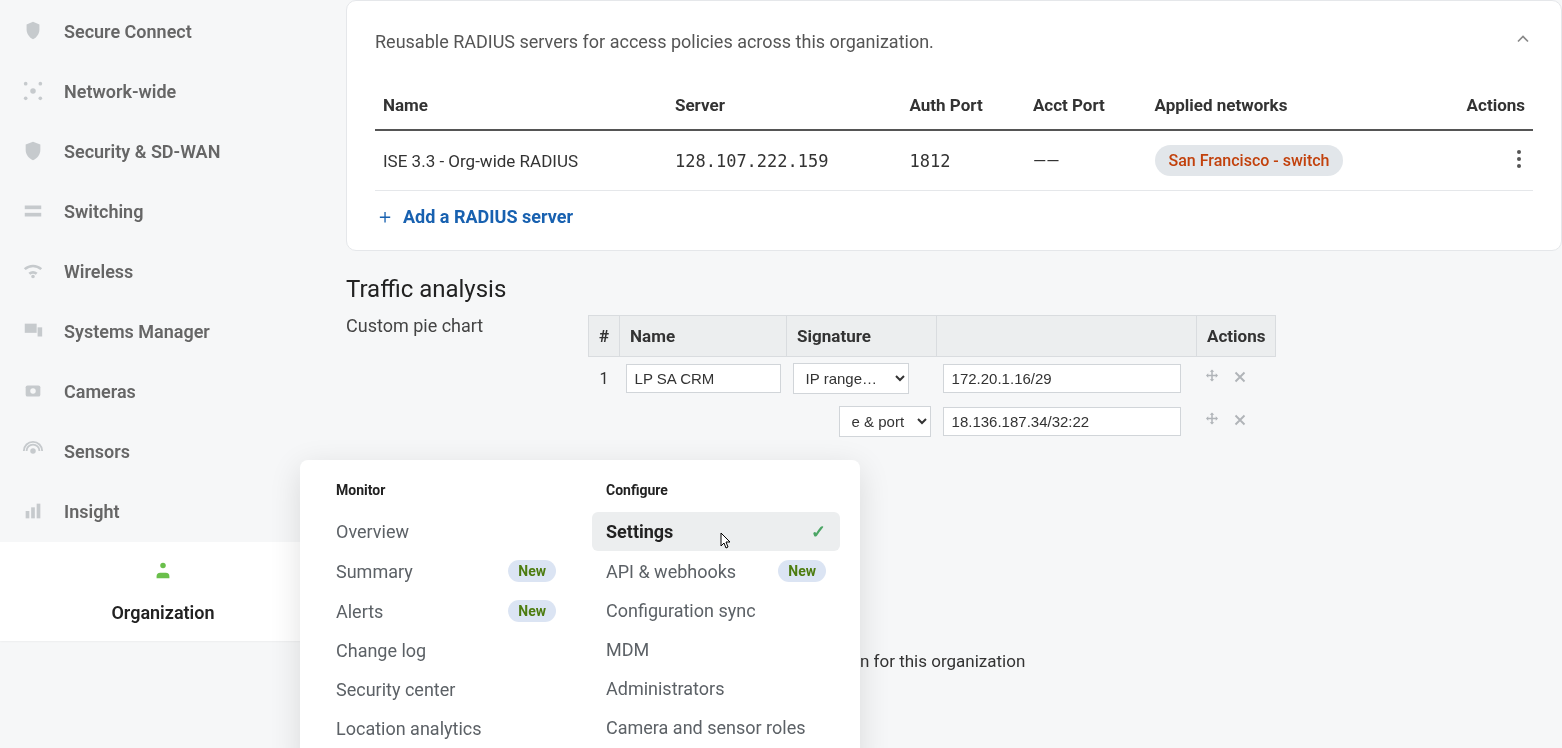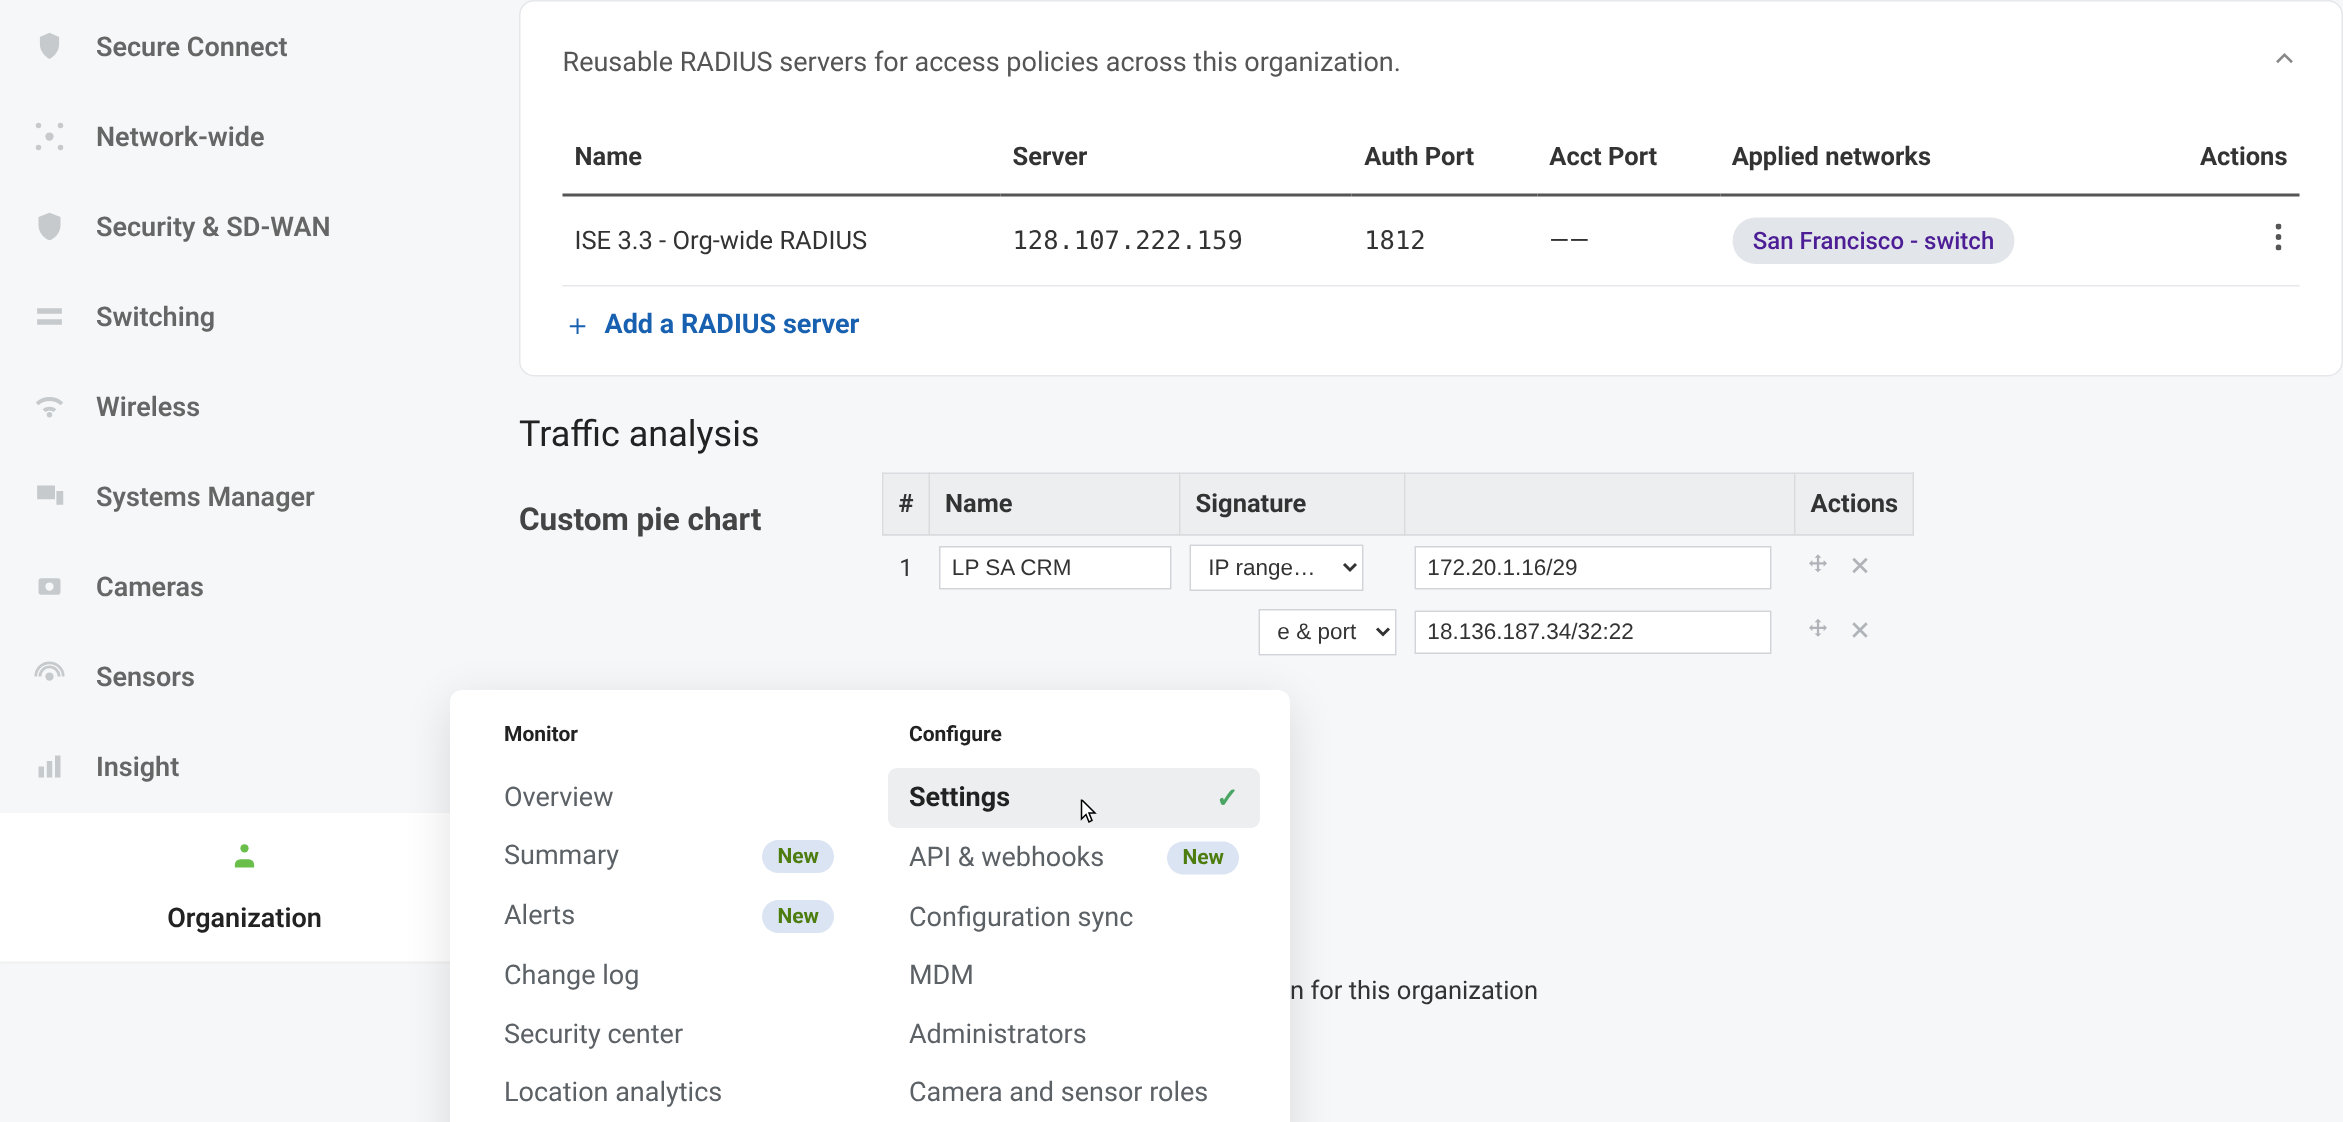--- a/index.html
+++ b/index.html
@@ -71,37 +71,37 @@
     font-weight: 700;
     border-bottom: 2px solid #555;
   }
   table.radius td {
     border-bottom: 1px solid #e5e7ea;
   }
   .mono { font-family: ui-monospace, SFMono-Regular, Menlo, Consolas, monospace; font-size: 17px; }
   .chip {
     display: inline-block;
     background: #e2e6ea;
-    color: #4c1d95;
+    color: #c2410c;
     padding: 6px 14px;
     border-radius: 16px;
     font-size: 16px;
     font-weight: 500;
   }
   .dots-btn { cursor: pointer; color: #555; padding: 4px; }
   .add-link {
     display: inline-flex; align-items: center; gap: 8px;
     color: #1861b0; font-weight: 700; font-size: 18px;
     margin-top: 12px; cursor: pointer;
   }
   .plus { font-size: 20px; font-weight: 400; }
 
   .section-title { font-size: 24px; font-weight: 400; color: #222; margin-bottom: 12px; }
   .traffic { display: flex; gap: 42px; align-items: flex-start; }
-  .subhead { font-size: 21px; color: #444; margin-top: 20px; min-width: 200px; font-weight: bold; }
+  .subhead { font-size: 18px; color: #444; margin-top: 0; min-width: 200px; }
   table.pie { border-collapse: collapse; }
   table.pie th {
     background: #eceeef;
     border: 1px solid #d9dcdf;
     color: #333;
     font-weight: 700;
     font-size: 17px;
     padding: 10px 10px;
     text-align: left;
   }
@@ -138,21 +138,21 @@
     background: #fff;
     border-radius: 8px;
     box-shadow: 0 8px 32px rgba(0,0,0,0.12);
     padding: 22px 0 22px 0;
     display: flex;
     gap: 0;
   }
   .fly-col { flex: 1; padding: 0 20px 0 36px; }
   .fly-head { font-weight: 700; font-size: 14px; color: #222; margin-bottom: 14px; }
   .fly-item {
-    display: flex; align-items: flex-start; justify-content: space-between;
+    display: flex; align-items: flex-end; justify-content: space-between;
     padding: 9px 14px 9px 0;
     color: #5c6166; font-size: 18px; cursor: pointer;
     border-radius: 6px;
   }
   .fly-item .badge {
     background: #dbe4f3; color: #4d7c0f;
     font-size: 14px; font-weight: 700;
     padding: 3px 10px; border-radius: 12px;
   }
   .fly-item.selected {

